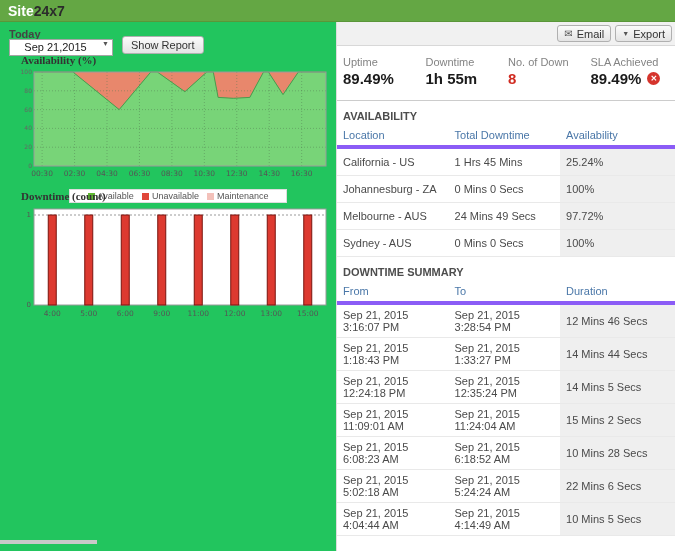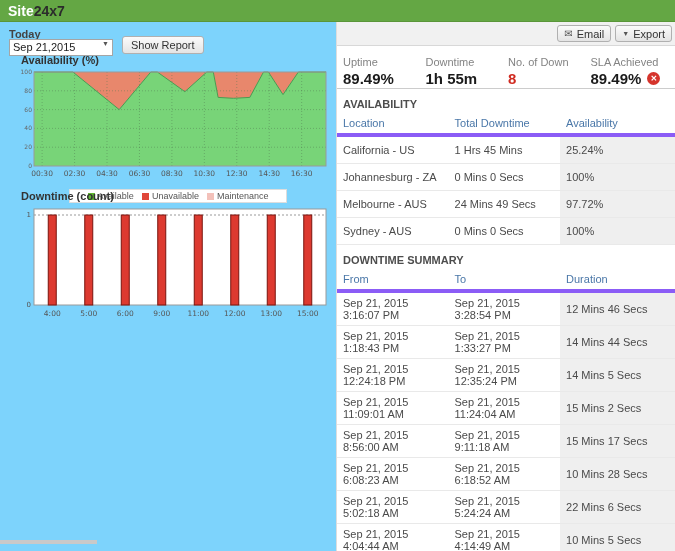--- a/index.html
+++ b/index.html
@@ -1,63 +1,63 @@
 <!DOCTYPE html>
 <html><head>
 <meta charset="utf-8">
 <style>
   * { margin:0; padding:0; box-sizing:border-box; }
   html,body { background:#e9e9e9; }
   body { font-family:"Liberation Sans", sans-serif; }
-  .screen { position:relative; width:675px; height:551px; background:#7dd3fc; overflow:hidden; }
+  .screen { position:relative; width:675px; height:551px; background:#22c55e; overflow:hidden; }
 
   
   .appbar { position:absolute; left:0; top:0; width:675px; height:22px;
             background:#64a744; border-bottom:1px solid #5a9639; }
   .logo { position:absolute; left:8px; top:3px; font-size:14px; font-weight:bold; letter-spacing:0; }
   .logo .w { color:#ffffff; }
   .logo .d { color:#2b2b2b; }
 
   
   .today-label { position:absolute; left:9px; top:28px; font-size:11px; font-weight:bold; color:#444; }
   .select-wrap { position:absolute; left:9px; top:37px; width:104px; height:17px; }
   .select-wrap select { width:100%; height:17px; font-size:11px; color:#222;
       border:1px solid #a5a5a5; background:#fff; padding:0 14px 0 3px;
       appearance:none; -webkit-appearance:none; border-radius:0;
-      font-family:"Liberation Sans", sans-serif; }
+      font-family:"Liberation Sans", sans-serif;text-align:center; }
   .select-arrow { position:absolute; right:4px; top:3px; font-size:7px; color:#555; pointer-events:none; }
   .btn { display:inline-flex; align-items:center; gap:4px; height:18px;
          border:1px solid #b0b0b0; border-radius:3px; padding:0 8px;
          background:linear-gradient(#fbfbfb,#e4e4e4); font-size:11px; color:#333; cursor:default; }
   .show-report { position:absolute; left:122px; top:36px; }
 
   
   .chart-block { position:absolute; left:20px; width:316px; }
   .chart-block.avail { top:54px; }
   .chart-block.down  { top:190px; }
-  .chart-title { font-size:11px; font-weight:bold; color:#333; margin:0 0 1px 1px; }
+  .chart-title { font-size:11px; font-weight:bold; color:#333; margin:0 0 1px 1px;font-family:Liberation Serif, serif; }
   .legend-row { width:316px; display:flex; justify-content:center; margin-top:1px; }
   .legend-box { display:inline-flex; gap:8px; align-items:center; border:1px solid #ddd;
                 background:#fff; padding:1px 18px; }
   .legend-item { display:inline-flex; gap:3px; align-items:center; font-size:9px; color:#555; }
   .sw { width:7px; height:7px; display:inline-block; }
   .sw.avl { background:#5fb832; }
   .sw.unv { background:#e0473a; }
   .sw.mnt { background:#f3c1ba; }
 
   
   .right-panel { position:absolute; left:336px; top:22px; width:339px; height:529px;
                  border-left:1px solid #ddd; background:#fff; }
   .toolbar { height:24px; background:#f1f1f1; border-bottom:1px solid #d8d8d8;
              display:flex; justify-content:flex-end; align-items:center; gap:4px; padding:0 3px; }
   .toolbar .btn { height:17px; font-size:11px; padding:0 6px; }
   .icon-mini { font-size:10px; color:#555; }
   .icon-tri { font-size:7px; color:#555; }
 
-  .stats-row { display:flex; padding:10px 4px 1px 4px; border-bottom:1px solid #ccc;align-items:center; }
+  .stats-row { display:flex; padding:10px 4px 13px 4px; border-bottom:1px solid #ccc;align-items:center; }
   .stat { width:25%; padding-left:2px; }
   .stat-label { font-size:11px; color:#838383; margin-bottom:2px; }
   .stat-value { font-size:15px; font-weight:bold; color:#1b1b1b; display:flex; align-items:center; gap:6px; }
   .stat-value.red { color:#d02a20; }
   .sla-icon { width:13px; height:13px; border-radius:50%; background:#d5342c; color:#fff;
               font-size:8px; font-weight:bold; display:inline-flex; align-items:center;
               justify-content:center; line-height:13px; }
 
   .section-title { font-size:11px; font-weight:bold; color:#4d4d4d; margin:9px 6px 3px 6px; }
   table.dtbl { width:100%; border-collapse:collapse; table-layout:fixed; }
@@ -260,25 +260,20 @@
             <td>Sep 21, 2015 12:24:18 PM</td>
             <td>Sep 21, 2015 12:35:24 PM</td>
             <td class="shade">14 Mins 5 Secs</td>
           </tr>
           <tr>
             <td>Sep 21, 2015 11:09:01 AM</td>
             <td>Sep 21, 2015 11:24:04 AM</td>
             <td class="shade">15 Mins 2 Secs</td>
           </tr>
           <tr>
-            <td>Sep 21, 2015 8:56:00 AM</td>
-            <td>Sep 21, 2015 9:11:18 AM</td>
-            <td class="shade">15 Mins 17 Secs</td>
-          </tr>
-          <tr>
             <td>Sep 21, 2015 6:08:23 AM</td>
             <td>Sep 21, 2015 6:18:52 AM</td>
             <td class="shade">10 Mins 28 Secs</td>
           </tr>
           <tr>
             <td>Sep 21, 2015 5:02:18 AM</td>
             <td>Sep 21, 2015 5:24:24 AM</td>
             <td class="shade">22 Mins 6 Secs</td>
           </tr>
           <tr>

